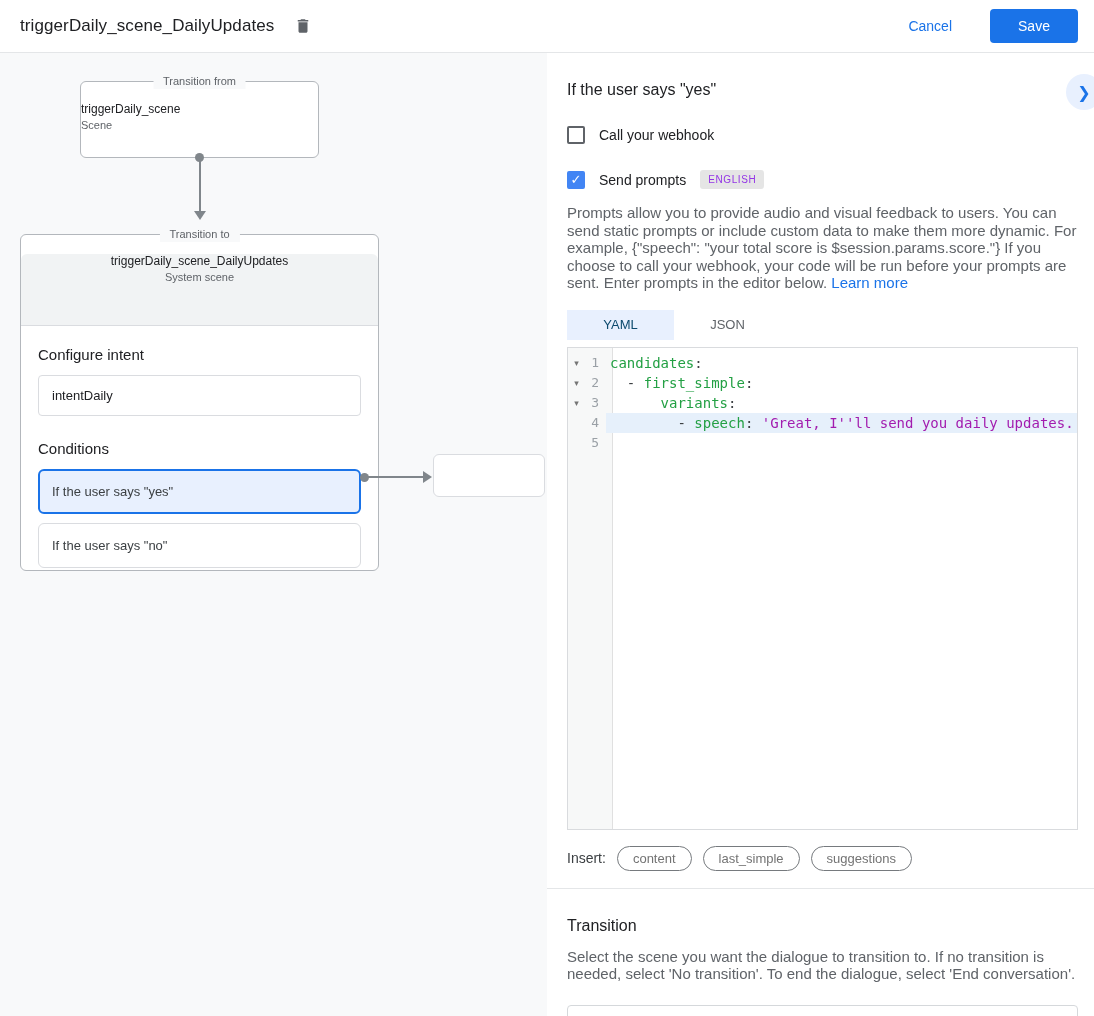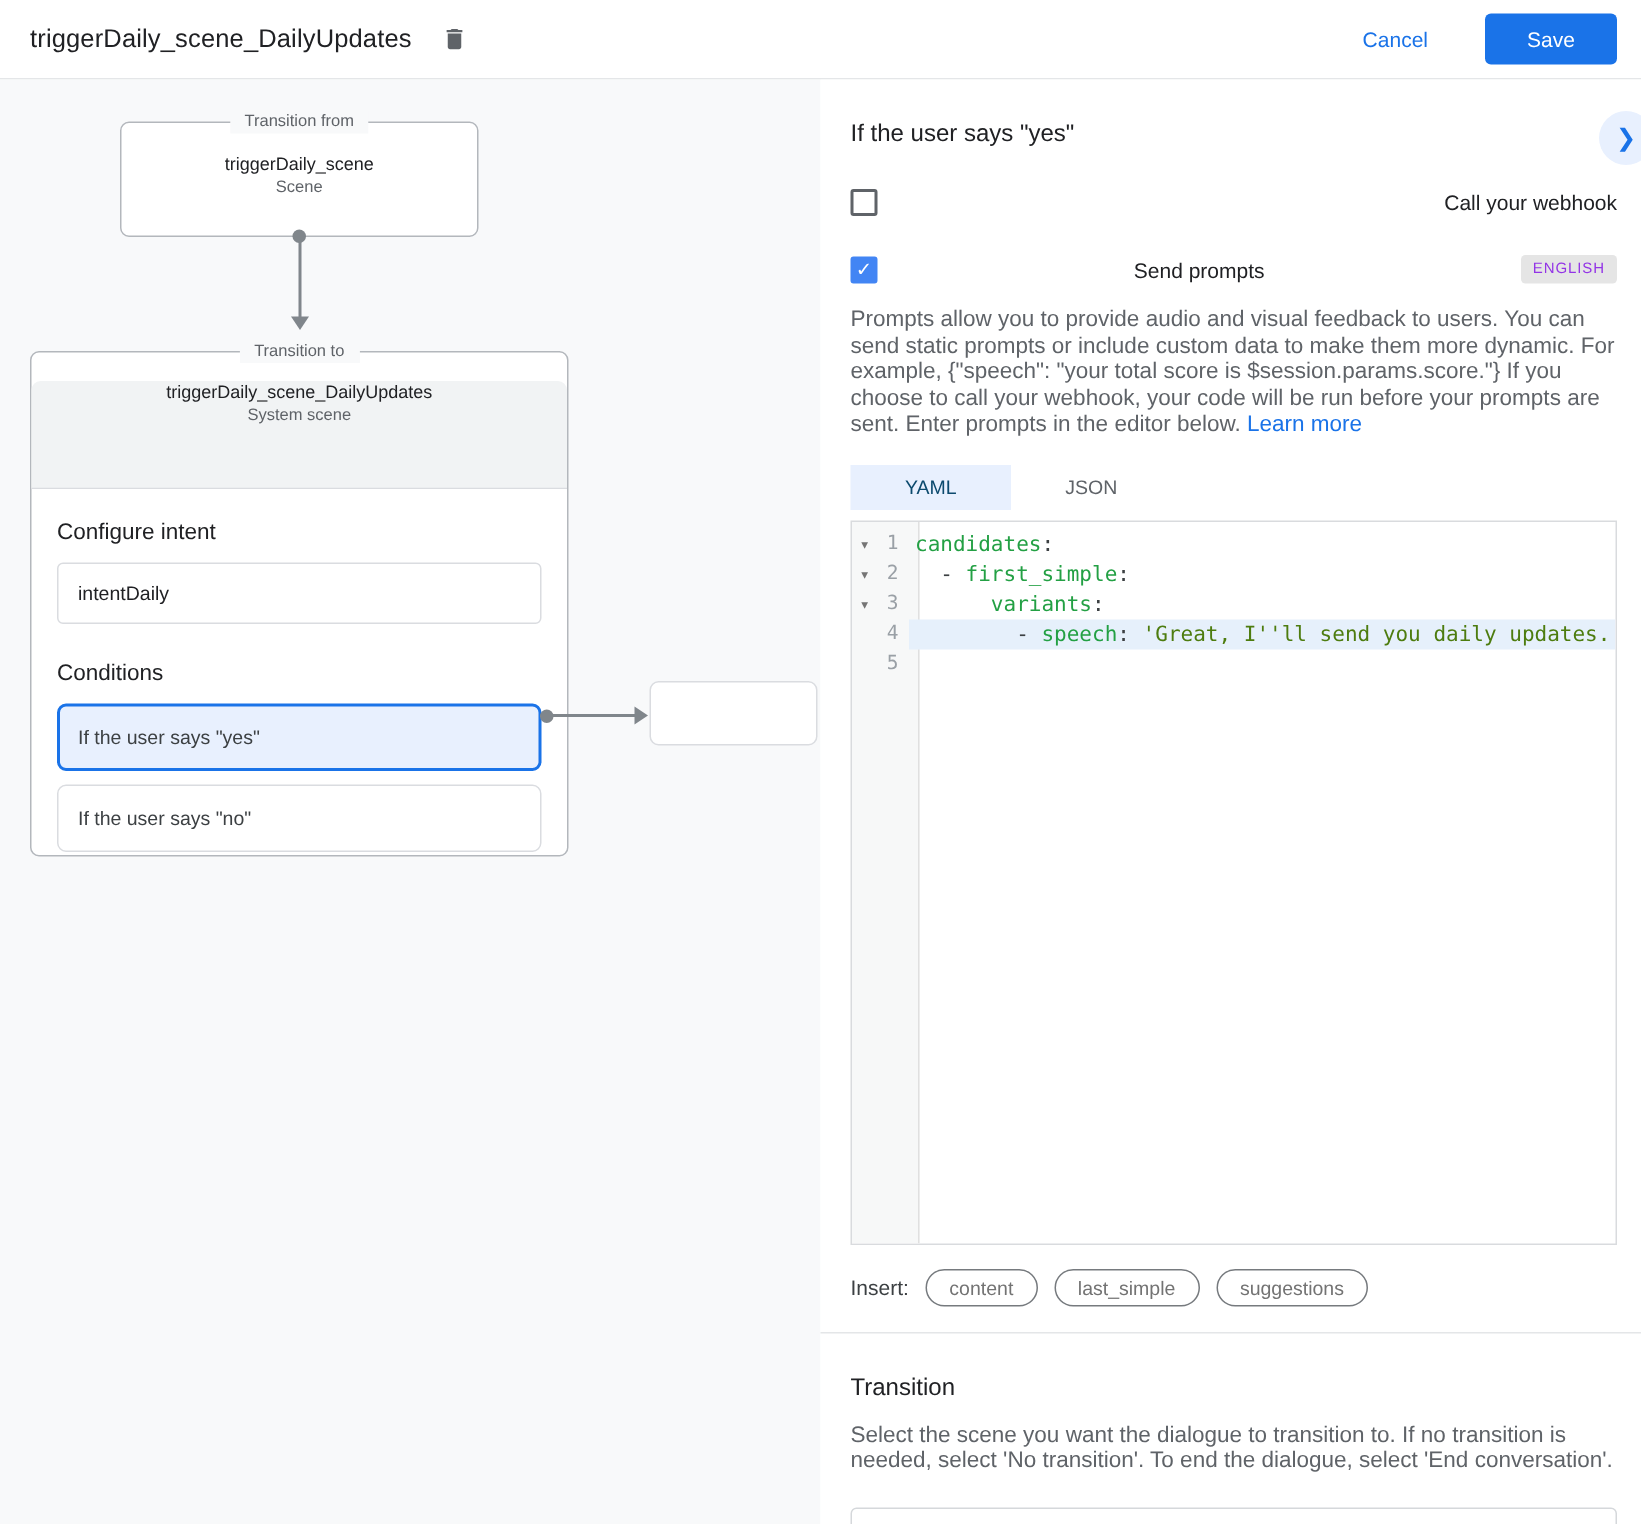--- a/index.html
+++ b/index.html
@@ -16,21 +16,21 @@
     font-family:inherit; margin-right:32px; cursor:pointer; }
   .btn-save { background:#1a73e8; color:#fff; border:none; border-radius:4px; width:88px; height:34px;
     font-size:14px; font-weight:500; font-family:inherit; cursor:pointer; }
 
   
   .main { display:flex; height:963px; }
   .canvas { width:547px; background:#f8f9fa; position:relative; overflow:hidden; flex:none; }
   .panel { flex:1; background:#fff; position:relative; padding:28px 16px 0 20px; }
 
   
-  .node { position:absolute; background:#fff; border:1px solid #b3b7bc; border-radius:6px; text-align:center; }
+  .node { position:absolute; background:#fff; border:1px solid #b3b7bc; border-radius:6px; text-align:left; }
   .legend { position:absolute; top:-8px; left:50%; transform:translateX(-50%);
     background:#f8f9fa; padding:0 10px; font-size:11px; color:#5f6368; white-space:nowrap; line-height:15px; }
   .from-box { left:80px; top:28px; width:239px; height:77px; }
   .node-title { margin-top:20px; font-size:12px; color:#202124; }
   .node-sub { margin-top:3px; font-size:11px; color:#5f6368; }
 
   .conn-dot { position:absolute; width:9px; height:9px; border-radius:50%; background:#80868b; }
   .vline { position:absolute; left:199px; top:104px; width:2px; height:56px; background:#80868b; }
   .arrow-down { position:absolute; left:194px; top:158px; width:0; height:0;
     border-left:6px solid transparent; border-right:6px solid transparent; border-top:9px solid #80868b; }
@@ -50,21 +50,21 @@
     display:flex; align-items:center; padding-left:13px; font-size:13px; margin-bottom:9px; color:#3c4043; }
   .cond.selected { background:#e8f0fe; border:2px solid #1a73e8; padding-left:12px; }
   .target-box { left:433px; top:401px; width:112px; height:43px; border:1px solid #dadce0; }
 
   
   .panel-title { font-size:16px; font-weight:400; color:#202124; margin:0 0 27px; }
   .collapse-btn { position:absolute; left:519px; top:21px; width:36px; height:36px; border:none;
     border-radius:50%; background:#e8f0fe; color:#1a73e8; font-size:16px; font-weight:bold;
     display:flex; align-items:center; justify-content:center; cursor:pointer; font-family:inherit; }
 
-  .check-row { display:flex; align-items:center; margin-bottom:26px;justify-content:space-between; }
+  .check-row { display:flex; align-items:center; margin-bottom:26px; }
   .cb { width:18px; height:18px; border:2px solid #5f6368; border-radius:2px; background:#fff; flex:none; }
   .cb.checked { background:#4285f4; border-color:#4285f4; color:#fff; font-size:13px; font-weight:bold;
     display:flex; align-items:center; justify-content:center; line-height:1; }
   .check-label { font-size:14px; font-weight:500; color:#202124; margin-left:14px; }
   .lang-badge { margin-left:14px; background:#e5e5e5; color:#9334e6; font-size:10px; font-weight:500;
     letter-spacing:.6px; padding:4px 8px; border-radius:3px; }
   .row2 { margin-bottom:15px; }
 
   .desc { font-size:15px; line-height:17.5px; color:#5f6368; margin:0 0 18px; max-width:516px; }
   .link { color:#1a73e8; cursor:pointer; }
@@ -79,21 +79,21 @@
   .gutter-bg { position:absolute; left:0; top:0; bottom:0; width:45px; background:#f7f8f8;
     border-right:1px solid #e0e0e0; }
   .ed-rows { position:relative; padding-top:5px; }
   .ed-row { display:flex; height:20px; }
   .g-fold { width:17px; text-align:center; color:#757575; font-size:9px; line-height:20px; flex:none; cursor:pointer; }
   .g-num { width:21px; text-align:right; padding-right:7px; color:#9aa0a6; font-size:13px;
     line-height:20px; font-family:"DejaVu Sans Mono",monospace; flex:none; }
   .code { flex:1; white-space:pre; padding-left:4px; font-family:"DejaVu Sans Mono",monospace;
     font-size:14px; line-height:20px; overflow:hidden; }
   .code.hl { background:#e6f0fb; }
-  .key { color:#23a044; } .pun { color:#3c4043; } .str { color:#4d7c0f; }
+  .key { color:#23a044; } .pun { color:#3c4043; } .str { color:#a21caf; }
 
   .insert-row { margin-top:16px; display:flex; align-items:center; }
   .insert-label { font-size:14px; color:#3c4043; margin-right:11px; }
   .chip { border:1px solid #767a7e; border-radius:14px; background:#fff; padding:4px 15px;
     font-size:13px; color:#737373; font-family:inherit; margin-right:11px; cursor:pointer; }
 
   .divider { margin:17px -16px 0 -20px; border-top:1px solid #e4e6e8; }
   .transition-sec { padding-top:28px; }
   .transition-sec .panel-title { margin-bottom:13px; }
   .transition-sec .desc { margin-bottom:22px; }

